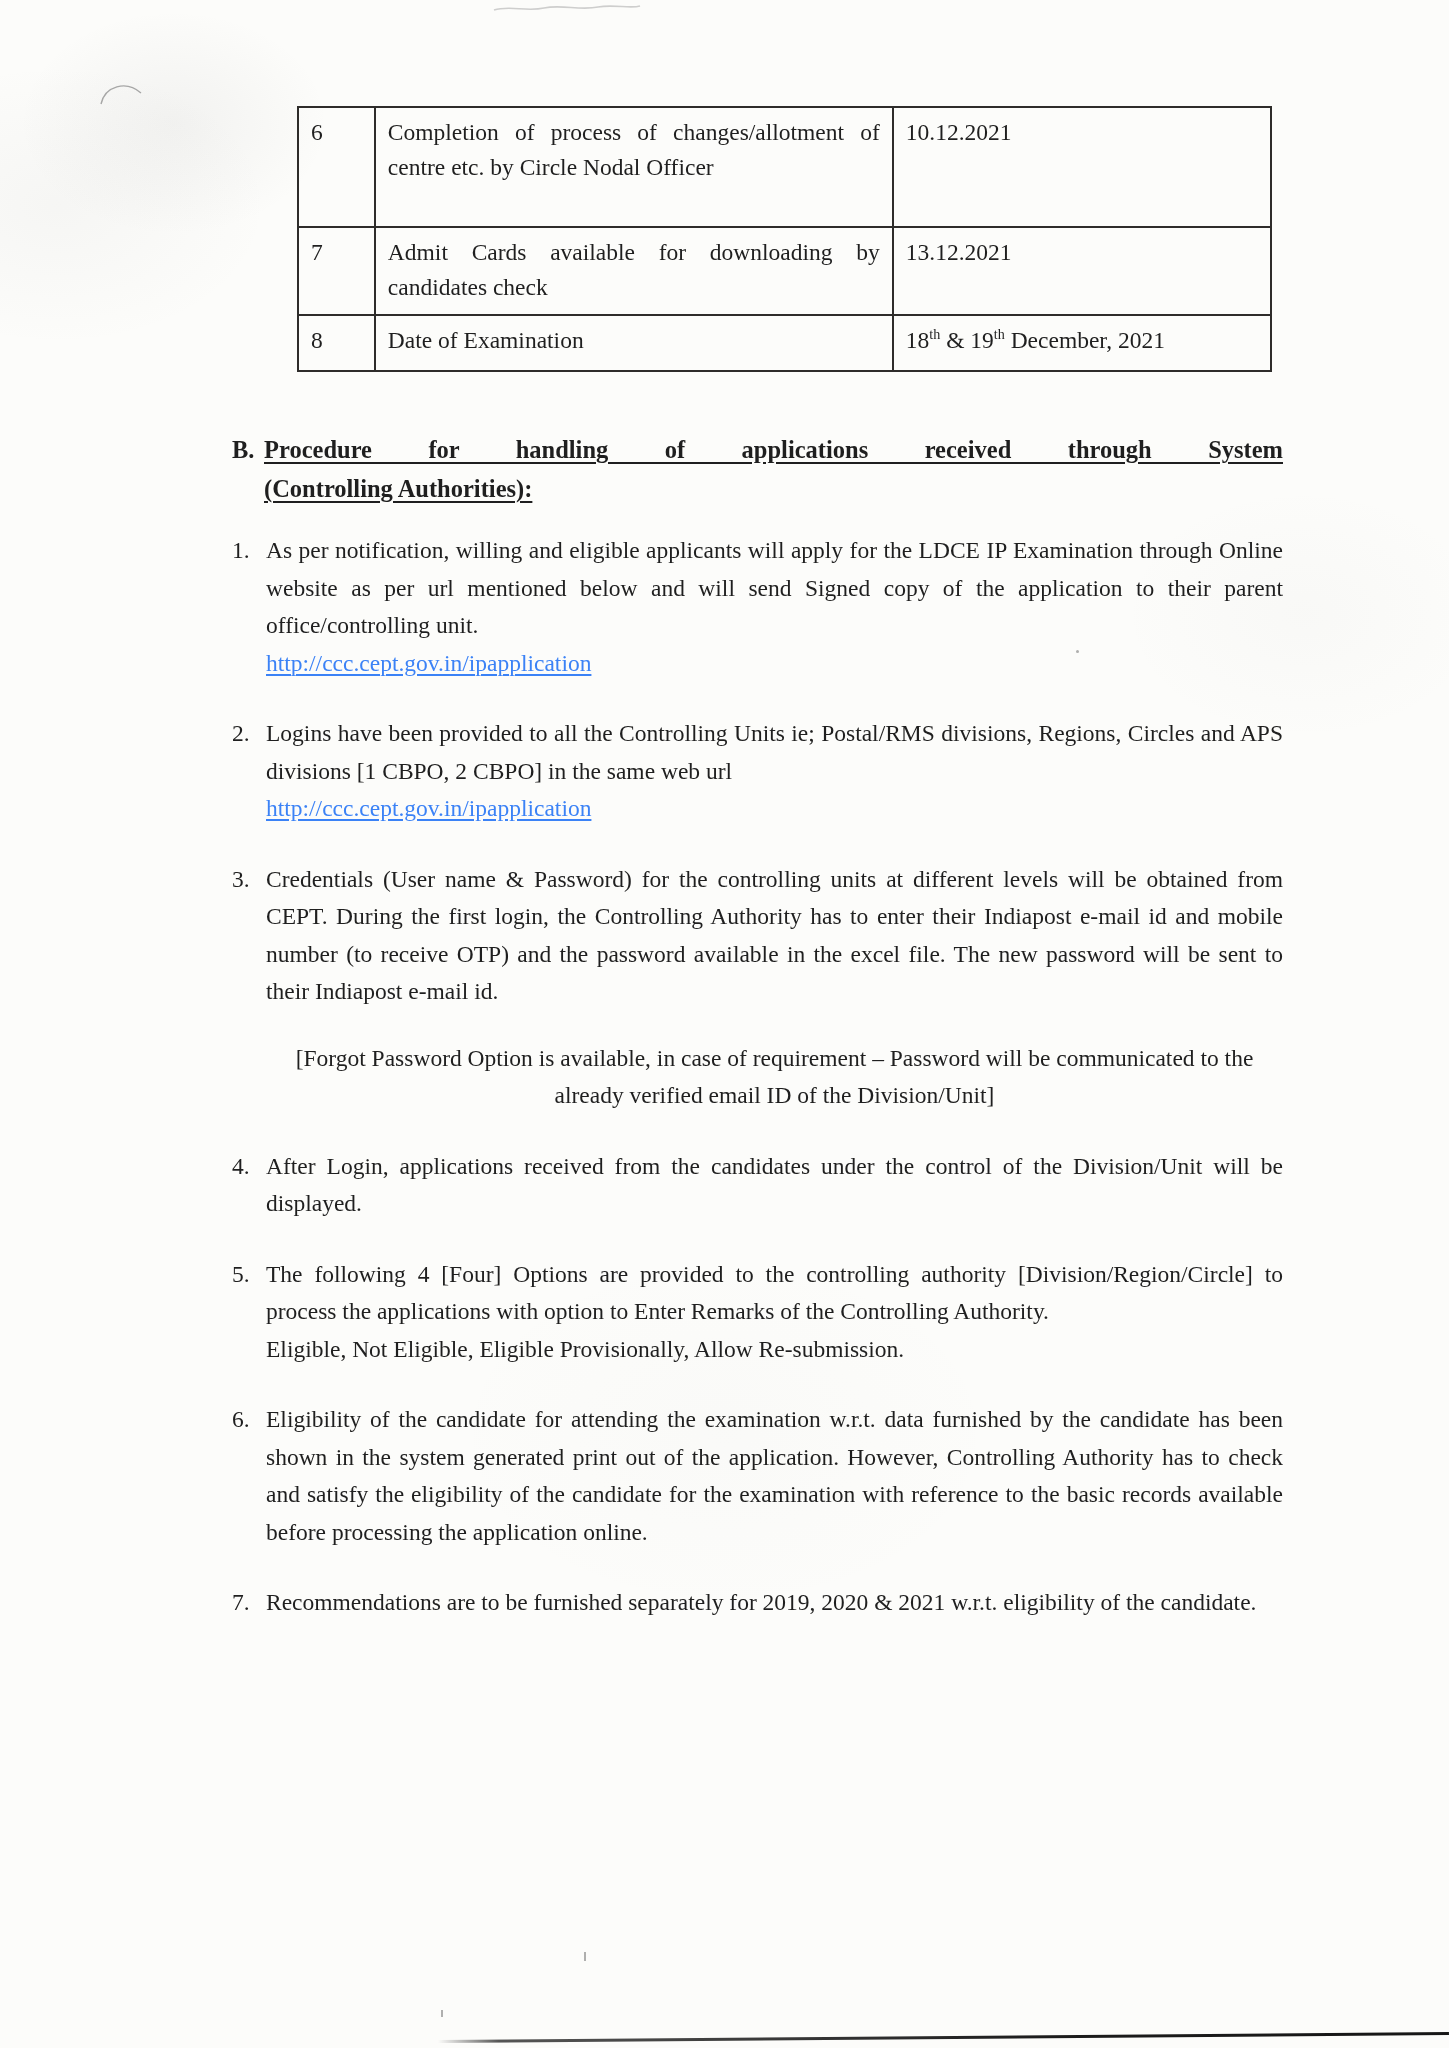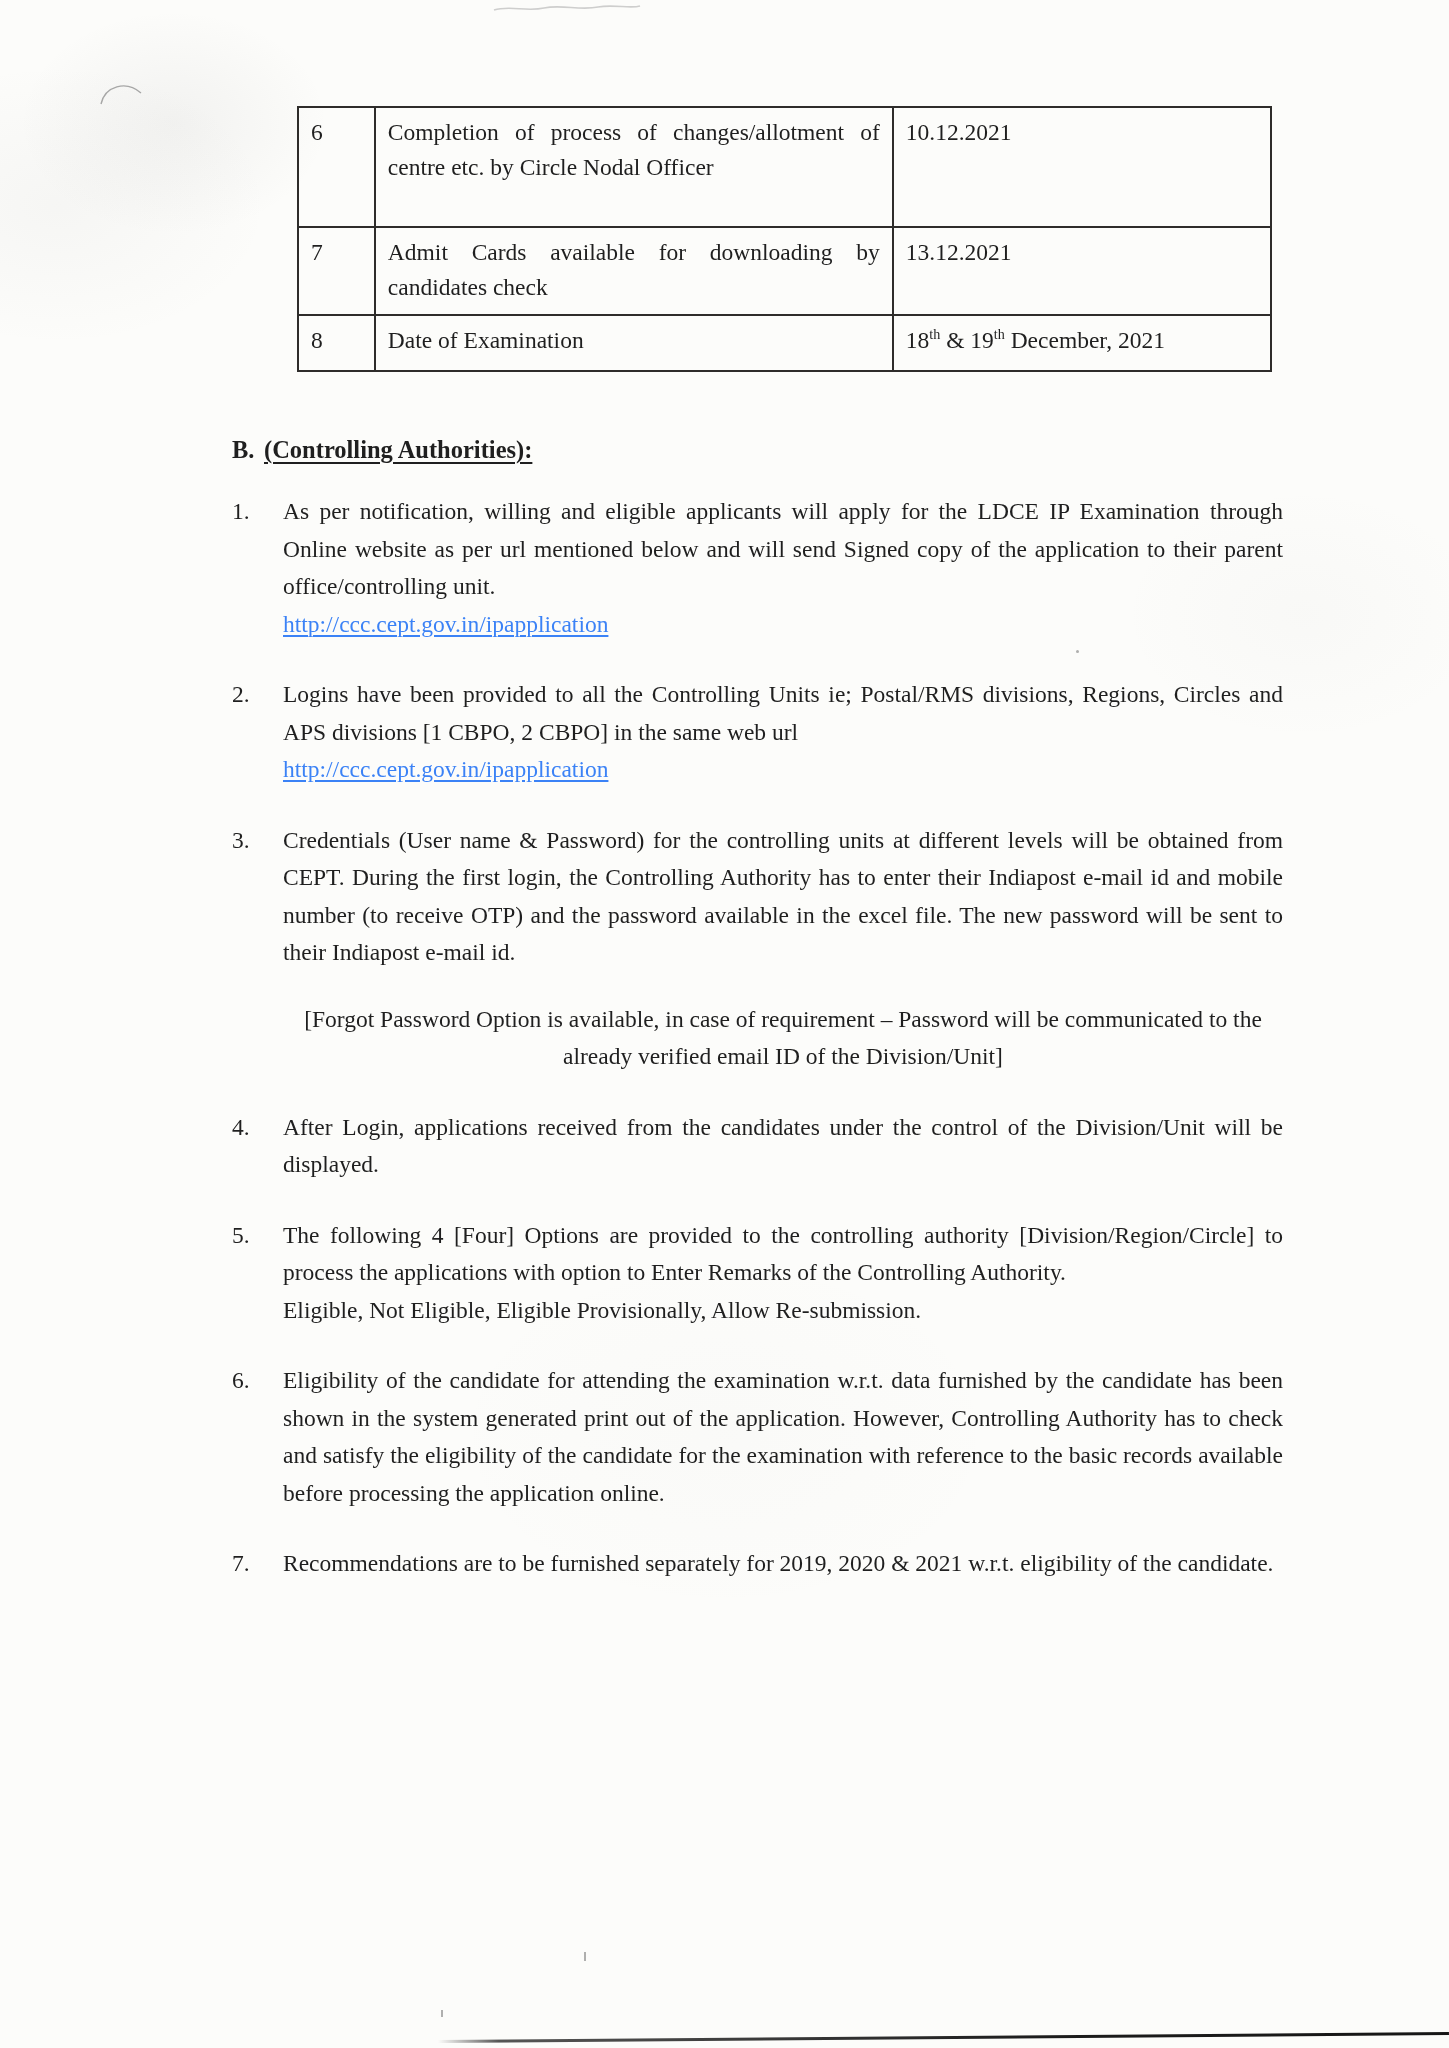--- a/index.html
+++ b/index.html
@@ -72,21 +72,21 @@
   .h-line2 {
     display: inline-block;
     text-decoration: underline;
     text-decoration-thickness: 2px;
     text-underline-offset: 4px;
   }
   
   .items { margin-top: 24px; font-size: 23.5px; line-height: 37.5px; }
   .item { display: flex; margin-bottom: 33px; }
   .item-num { width: 34px; flex-shrink: 0; }
-  .item-body { flex: 1; margin-left: 17px; }
+  .item-body { flex: 1; }
   .para { text-align: justify; }
   .doc-link {
     display: inline-block;
     color: #3b82f6;
     text-decoration-thickness: 1.5px;
     text-underline-offset: 3px;
   }
   .item-note { margin-top: 29px; text-align: center; }
   .subline { text-align: left; }
   
@@ -149,20 +149,21 @@
           <td class="c1">8</td>
           <td class="c2">Date of Examination</td>
           <td class="c3">18<sup>th</sup> &amp; 19<sup>th</sup> December, 2021</td>
         </tr>
       </tbody>
     </table>
 
     <div class="section-heading">
       <span class="h-label">B.</span>
       <span class="h-title">
+        <span class="h-line1">Procedure for handling of applications received through System</span>
         <span class="h-line2">(Controlling Authorities):</span>
       </span>
     </div>
 
     <div class="items">
 
       <div class="item">
         <span class="item-num">1.</span>
         <div class="item-body">
           <div class="para">As per notification, willing and eligible applicants will apply for the LDCE IP Examination through Online website as per url mentioned below and will send Signed copy of the application to their parent office/controlling unit.</div>

